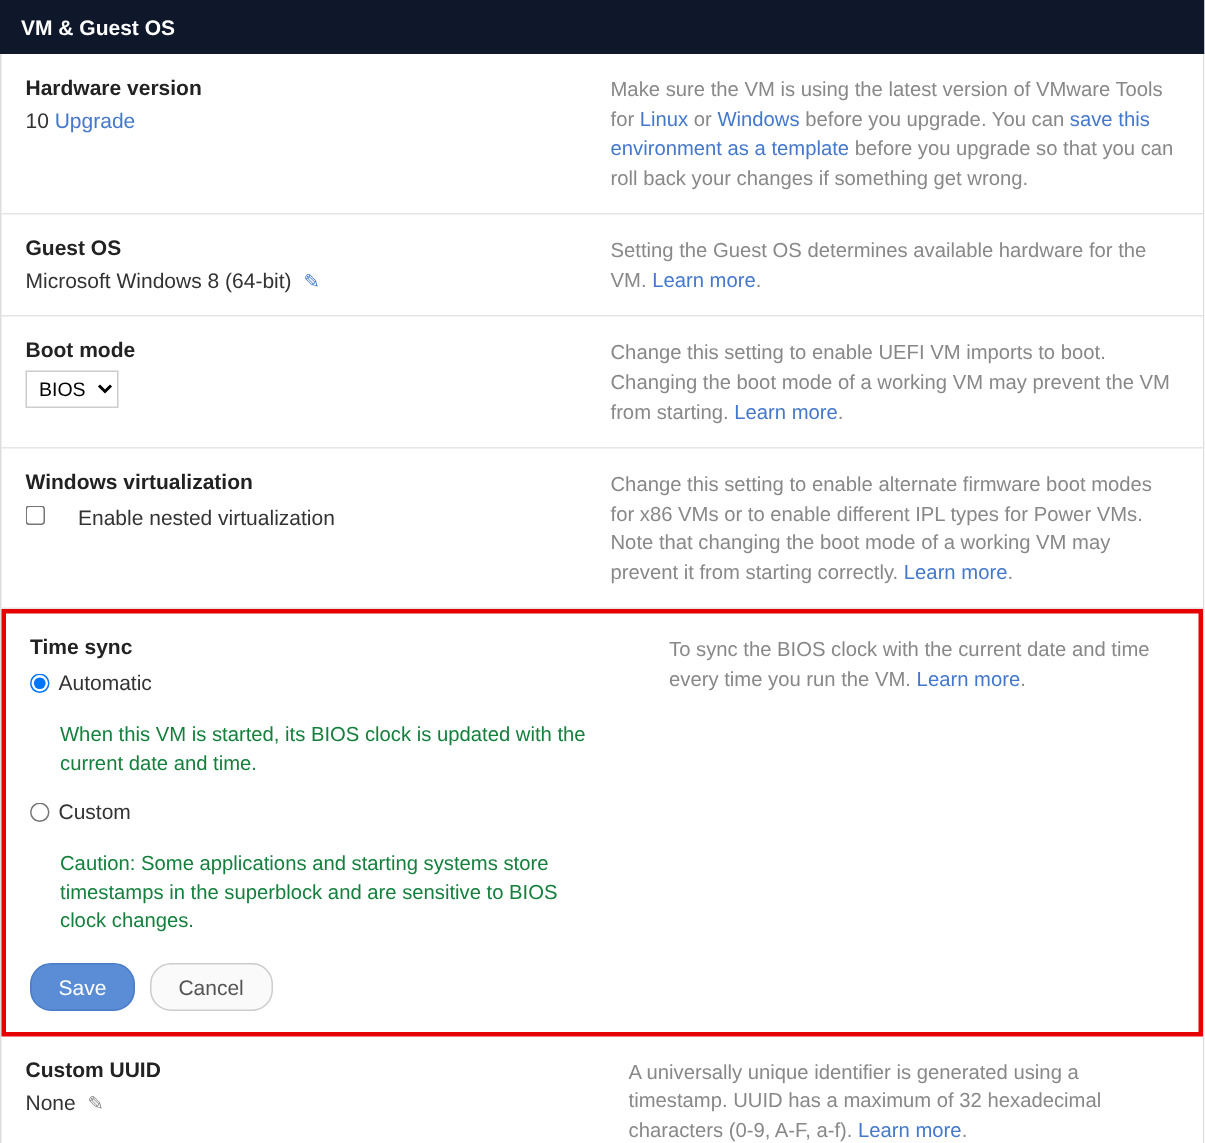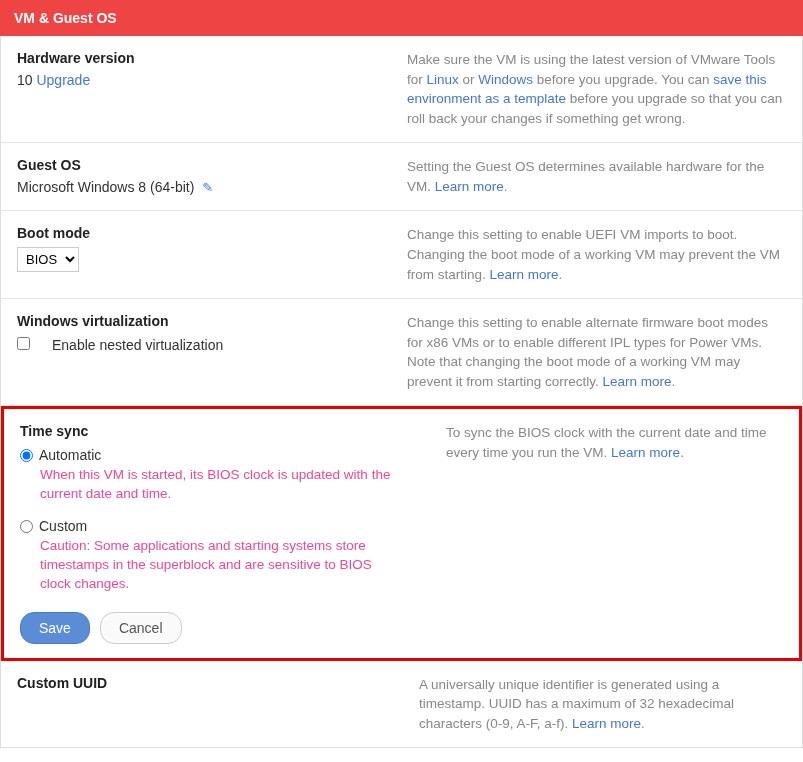--- a/index.html
+++ b/index.html
@@ -1,35 +1,35 @@
 <!DOCTYPE html>
 <html><head>
 <meta charset="utf-8">
 <style>
 * { box-sizing: border-box; margin: 0; padding: 0; }
 body { font-family: Arial, Helvetica, sans-serif; font-size: 14px; color: #333; background: #fff; width: 803px; }
-.header { background: #ef4444; color: #fff; padding: 10px 14px; font-weight: bold; font-size: 14px; }
+.header { background: #0f172a; color: #fff; padding: 10px 14px; font-weight: bold; font-size: 14px; }
 .content { border: 1px solid #ddd; border-top: none; }
 .section { display: flex; padding: 14px 16px; border-bottom: 1px solid #e5e5e5; }
 .section:last-child { border-bottom: none; gap: 12px; }
 .left { width: 390px; flex-shrink: 0; }
 .right { flex: 1; color: #888; line-height: 1.45; font-size: 13.5px; }
 .section-title { font-weight: bold; font-size: 14px; color: #222; margin-bottom: 6px; }
 .section-value { color: #333; font-size: 14px; }
 .link { color: #4478cc; text-decoration: none; cursor: pointer; }
 .edit-icon { color: #4478cc; cursor: pointer; margin-left: 4px; font-size: 13px; }
 select { border: 1px solid #ccc; padding: 3px 4px; font-size: 13px; background: #fff; }
 .checkbox-row { display: flex; align-items: flex-start; gap: 22px; margin-top: 8px; }
 .checkbox-row input { margin: 0; }
 .highlight-section { border: 3px solid #e60000; padding: 14px 16px; margin: 0; border-bottom: 3px solid #e60000; gap: 36px; }
 .radio-group { margin-top: 8px; }
 .radio-option { margin-bottom: 14px; }
 .radio-row { display: flex; align-items: center; gap: 6px; }
 .radio-row input { margin: 0; }
-.radio-desc { color: #ec4899; font-size: 13.5px; margin-left: 20px; margin-top: 3px; line-height: 1.4; max-width: 360px; }
+.radio-desc { color: #15803d; font-size: 13.5px; margin-left: 20px; margin-top: 18px; line-height: 1.4; max-width: 360px; }
 .button-row { display: flex; gap: 10px; margin-top: 18px; }
 .btn { padding: 7px 18px; border-radius: 14px; font-size: 14px; cursor: pointer; border: 1px solid; }
 .btn-primary { background: #5b8dd6; color: #fff; border-color: #4a7cc5; }
 .btn-default { background: #fafafa; color: #555; border-color: #ccc; }
 </style>
 </head>
 <body>
 
 <div class="header">
   <span>VM &amp; Guest OS</span>
@@ -116,19 +116,23 @@
       </div>
     </div>
     <div class="right">
       <span>To sync the BIOS clock with the current date and time every time you run the VM. </span><a class="link">Learn more</a><span>.</span>
     </div>
   </div>
 
   <div class="section">
     <div class="left">
       <div class="section-title">Custom UUID</div>
+      <div class="section-value">
+        <span>None</span>
+        <span class="edit-icon" style="color:#888">✎</span>
+      </div>
     </div>
     <div class="right">
       <span>A universally unique identifier is generated using a timestamp. UUID has a maximum of 32 hexadecimal characters (0-9, A-F, a-f). </span><a class="link">Learn more</a><span>.</span>
     </div>
   </div>
 
 </div>
 
 </body></html>

